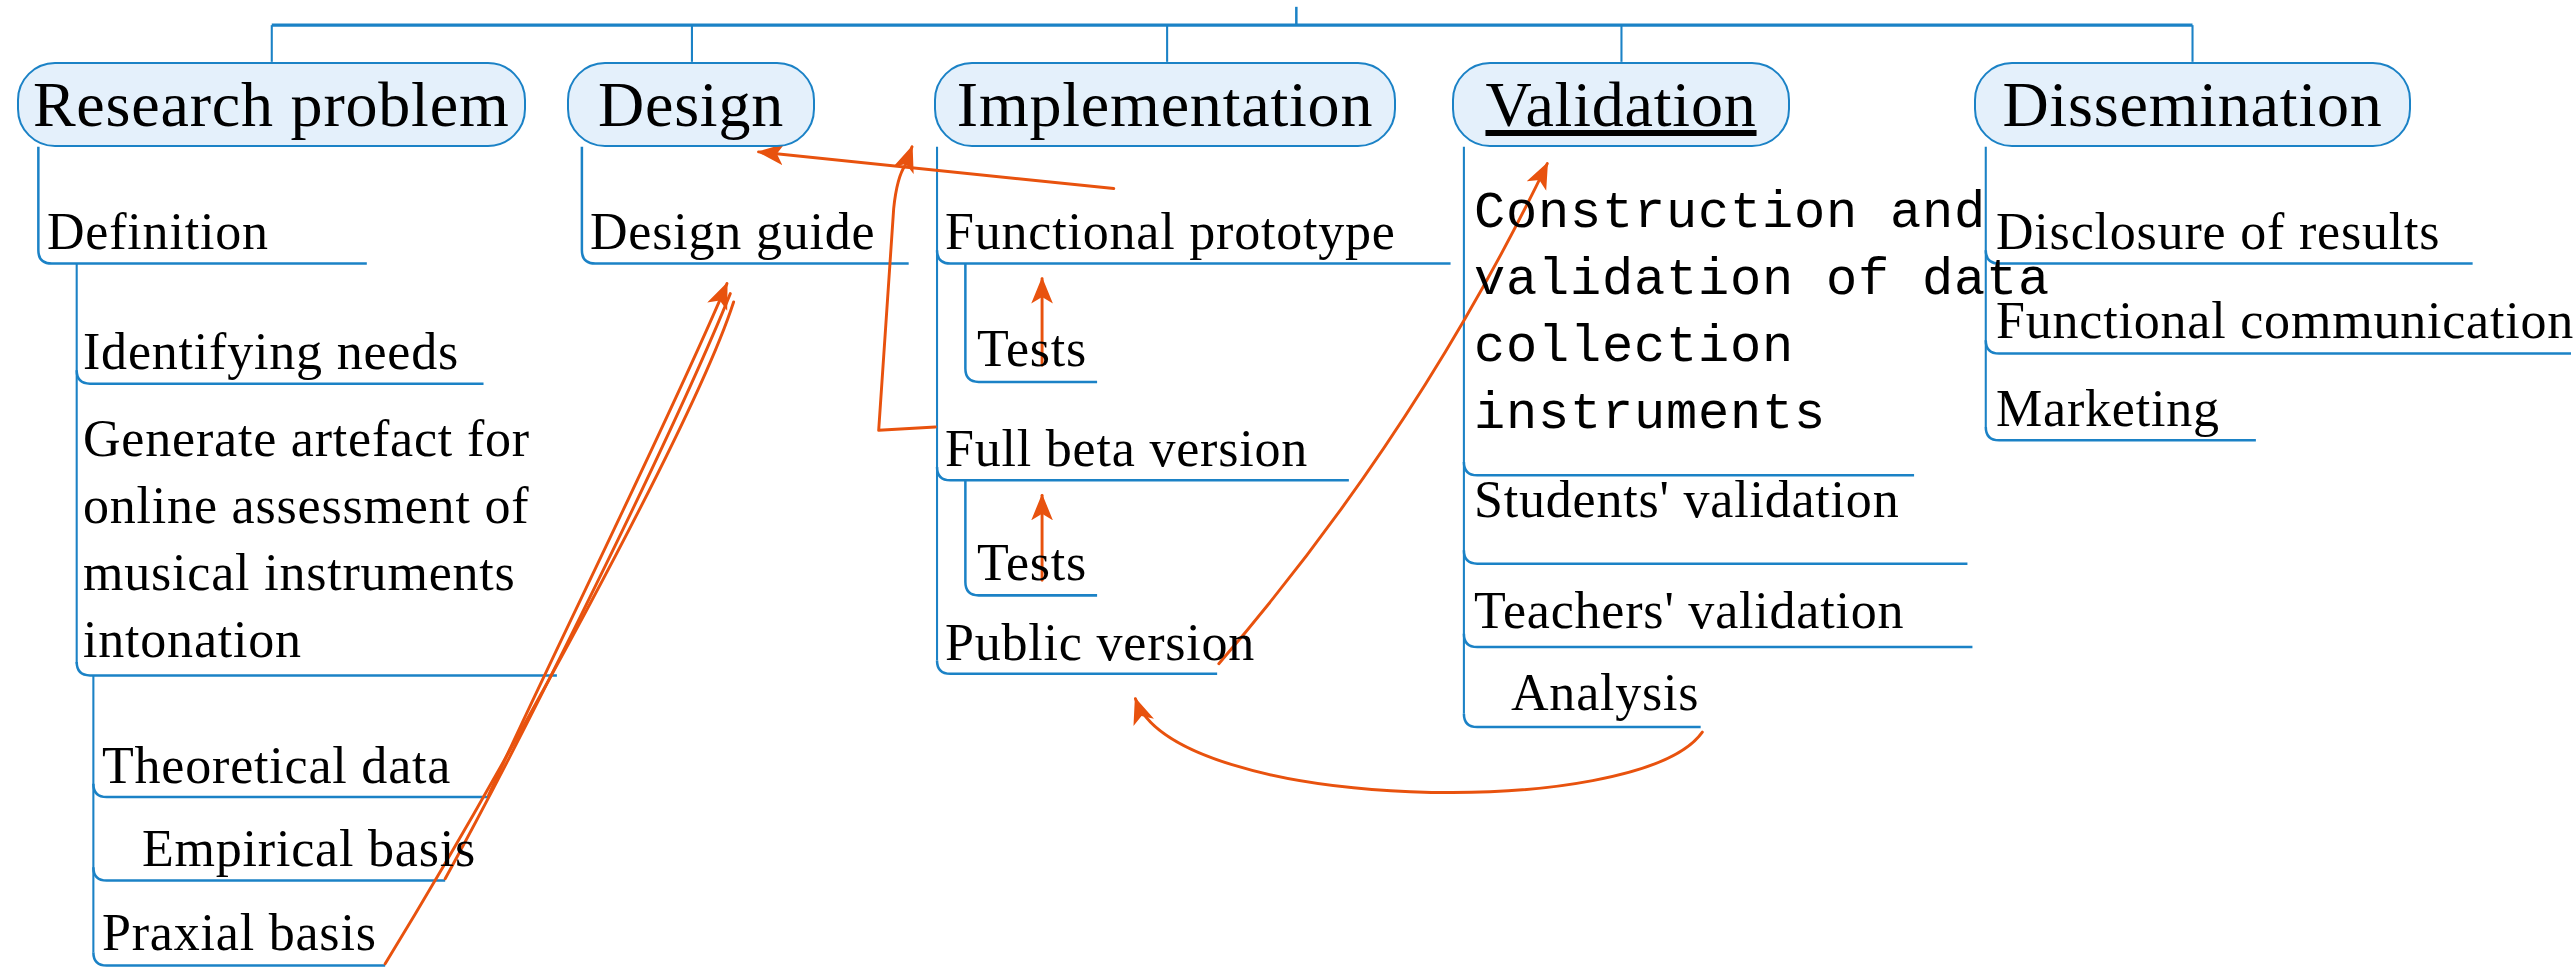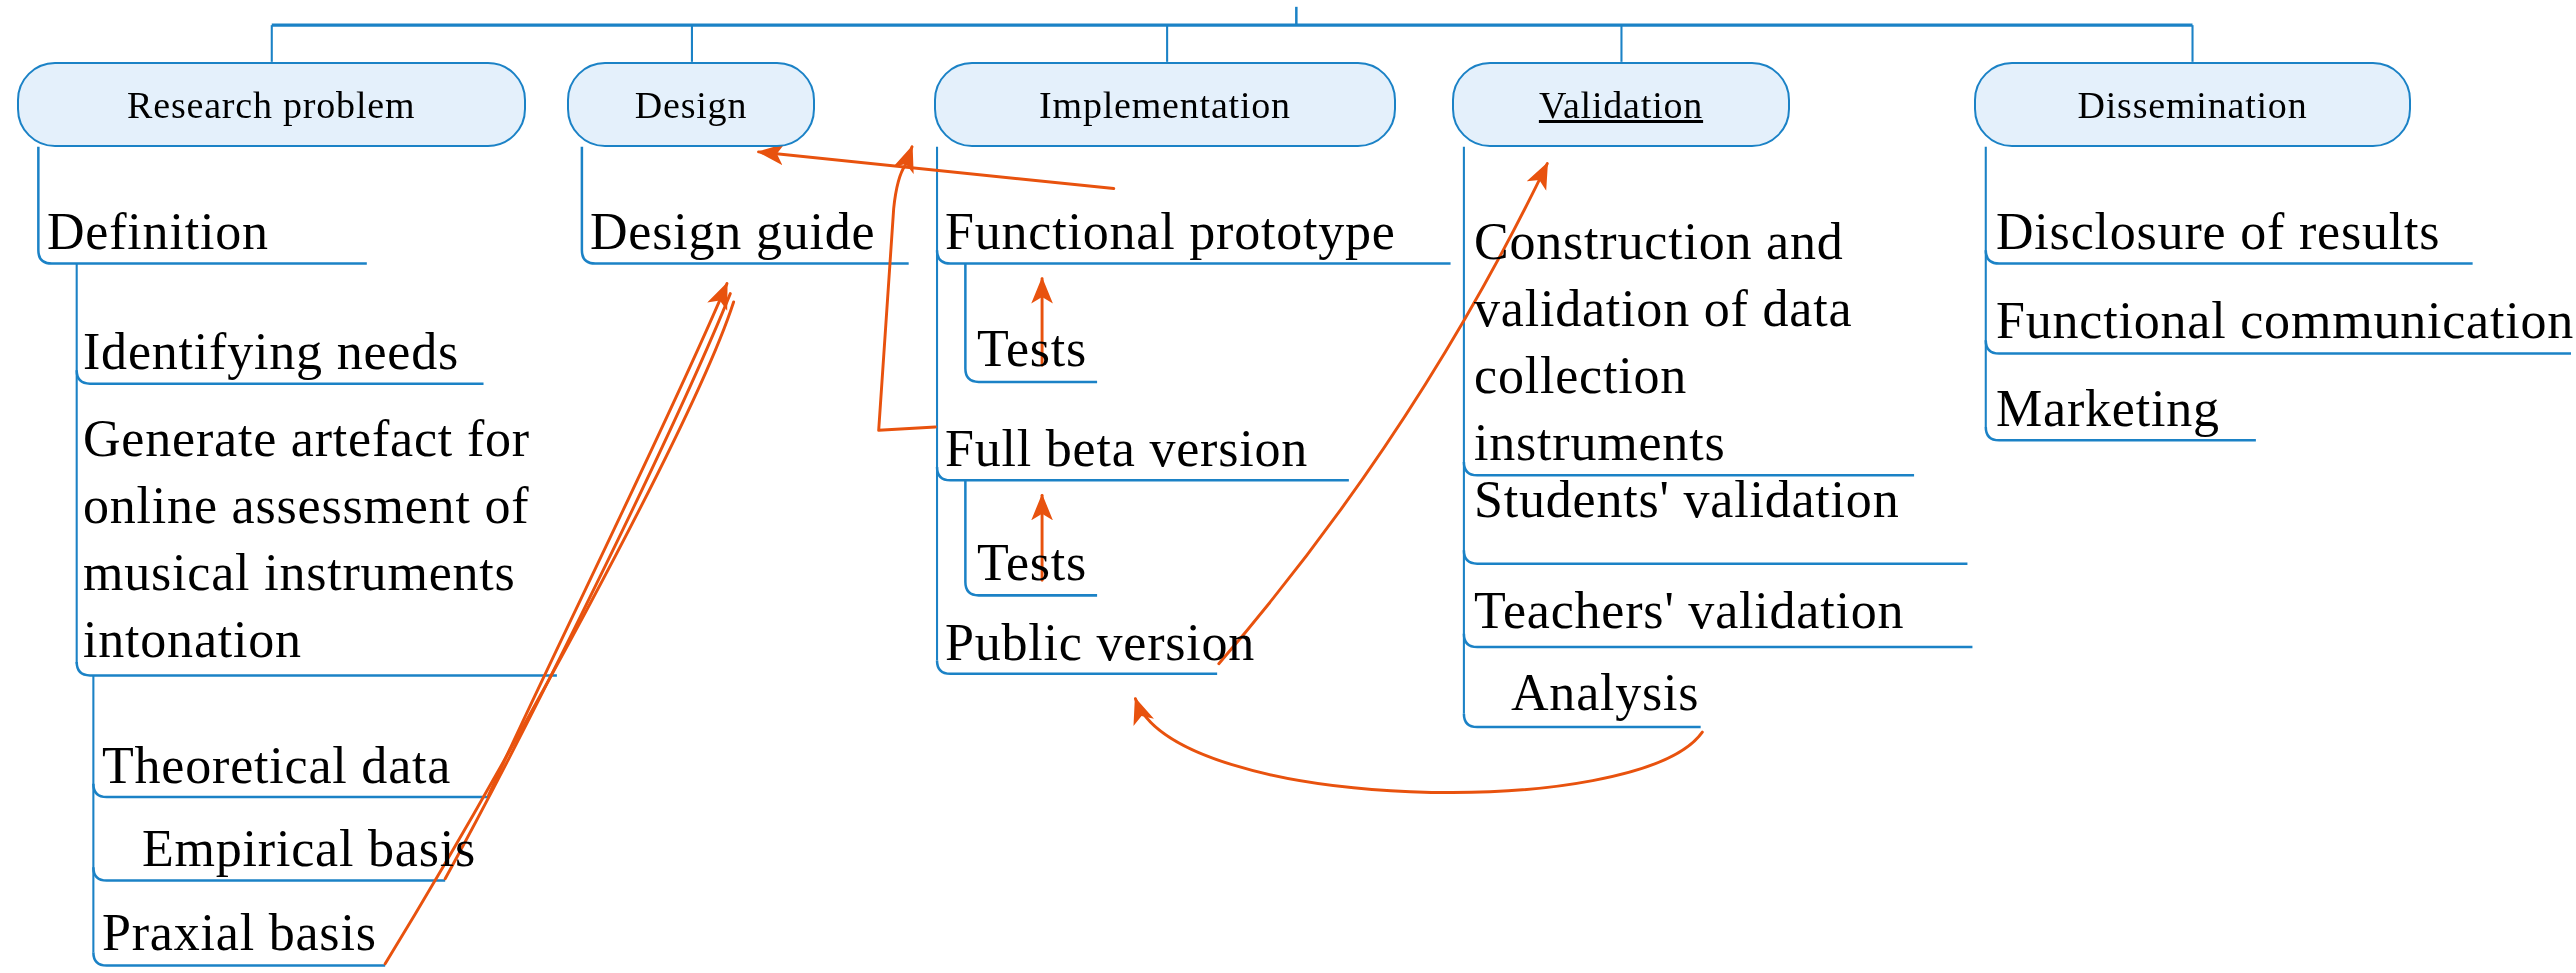--- a/index.html
+++ b/index.html
@@ -27,21 +27,21 @@
   #ah path{fill:var(--arrow-orange);}
   .bubble{
     position:absolute;top:62px;height:85px;
     background:var(--bubble-fill);
     border:2.5px solid var(--bubble-border);
     border-radius:38px;
     display:flex;align-items:center;justify-content:center;
     box-sizing:border-box;
   }
   .bubble span{
-    font-size:38px;letter-spacing:0.8px;white-space:nowrap;text-align:right;
+    font-size:64px;letter-spacing:0.8px;white-space:nowrap;text-align:right;
   }
   .node{
     position:absolute;
     font-size:52px;line-height:67px;letter-spacing:0.8px;
     white-space:pre-line;
   }
 </style>
 </head>
 <body>
 
@@ -133,21 +133,21 @@
   <div class="node" style="left:102px;top:899px;">Praxial basis</div>
 
   <div class="node" style="left:590px;top:198px;">Design guide</div>
 
   <div class="node" style="left:945px;top:198px;">Functional prototype</div>
   <div class="node" style="left:977px;top:315px;">Tests</div>
   <div class="node" style="left:945px;top:415px;">Full beta version</div>
   <div class="node" style="left:977px;top:529px;">Tests</div>
   <div class="node" style="left:945px;top:609px;">Public version</div>
 
-  <div class="node" style="left:1474px;top:208px;">Construction and
+  <div class="node" style="left:1474px;top:180px;font-family:Liberation Mono, monospace;">Construction and
 validation of data
 collection
 instruments</div>
   <div class="node" style="left:1474px;top:466px;text-align:center;">Students' validation</div>
   <div class="node" style="left:1474px;top:577px;">Teachers' validation</div>
   <div class="node" style="left:1474px;top:659px;margin-left:37px;">Analysis</div>
 
   <div class="node" style="left:1996px;top:198px;">Disclosure of results</div>
   <div class="node" style="left:1996px;top:287px;">Functional communication</div>
   <div class="node" style="left:1996px;top:375px;">Marketing</div>

